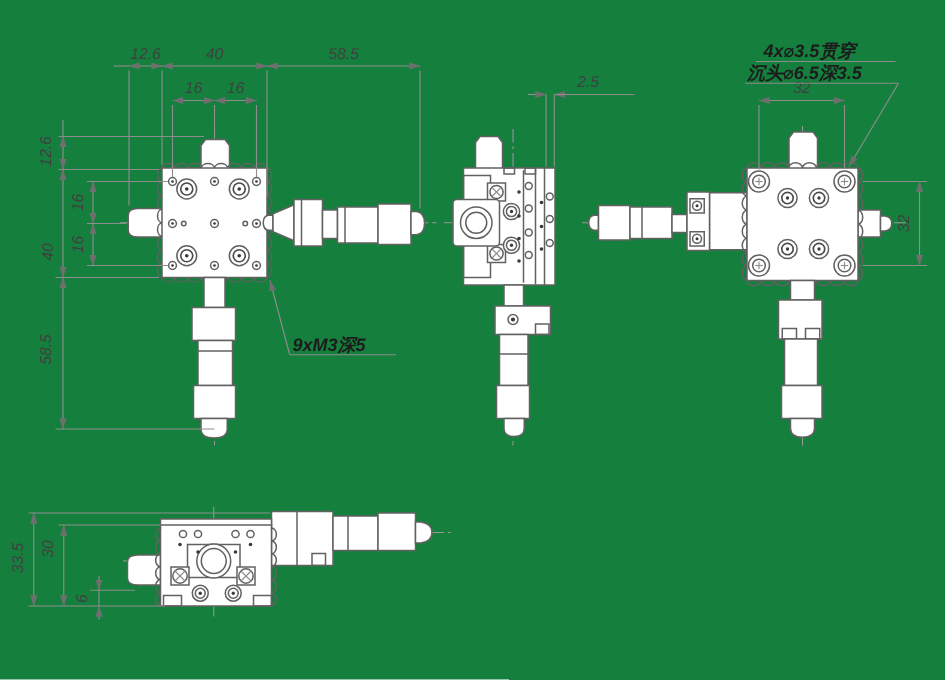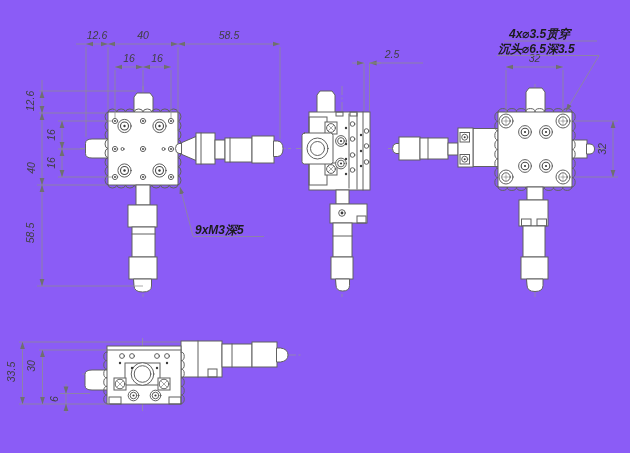--- a/index.html
+++ b/index.html
@@ -1,16 +1,16 @@
 <!DOCTYPE html>
 <html><head>
 <meta charset="utf-8">
 <style>
   html,body{margin:0;padding:0;background:#fff;}
-  .stage{position:relative;width:630px;height:453px;background:#8b5cf6;overflow:hidden;text-decoration:underline;}
+  .stage{position:relative;width:630px;height:453px;background:#15803d;overflow:hidden;text-decoration:underline;}
   svg text{font-family:"Liberation Sans","DejaVu Sans",sans-serif;font-style:italic;fill:#3f3f3f;}
   text.d{font-size:10.5px;}
   text.dr{font-size:10.5px;}
   text.lbl{font-size:12px;fill:#1c1c1c;font-weight:bold;}
   .s1{stroke:#616161;stroke-width:1;fill:none;stroke-linecap:square;}
   .sf{stroke:#616161;stroke-width:1;fill:#ffffff;stroke-linecap:square;}
   .s2{stroke:#4a4a4a;stroke-width:1.1;fill:none;}
   .dm{stroke:#8d8d8d;stroke-width:0.75;fill:none;}
   .cl{stroke:#979797;stroke-width:0.7;fill:none;stroke-dasharray:9 2.5 2 2.5;}
   .dot{fill:#3a3a3a;stroke:none;}

